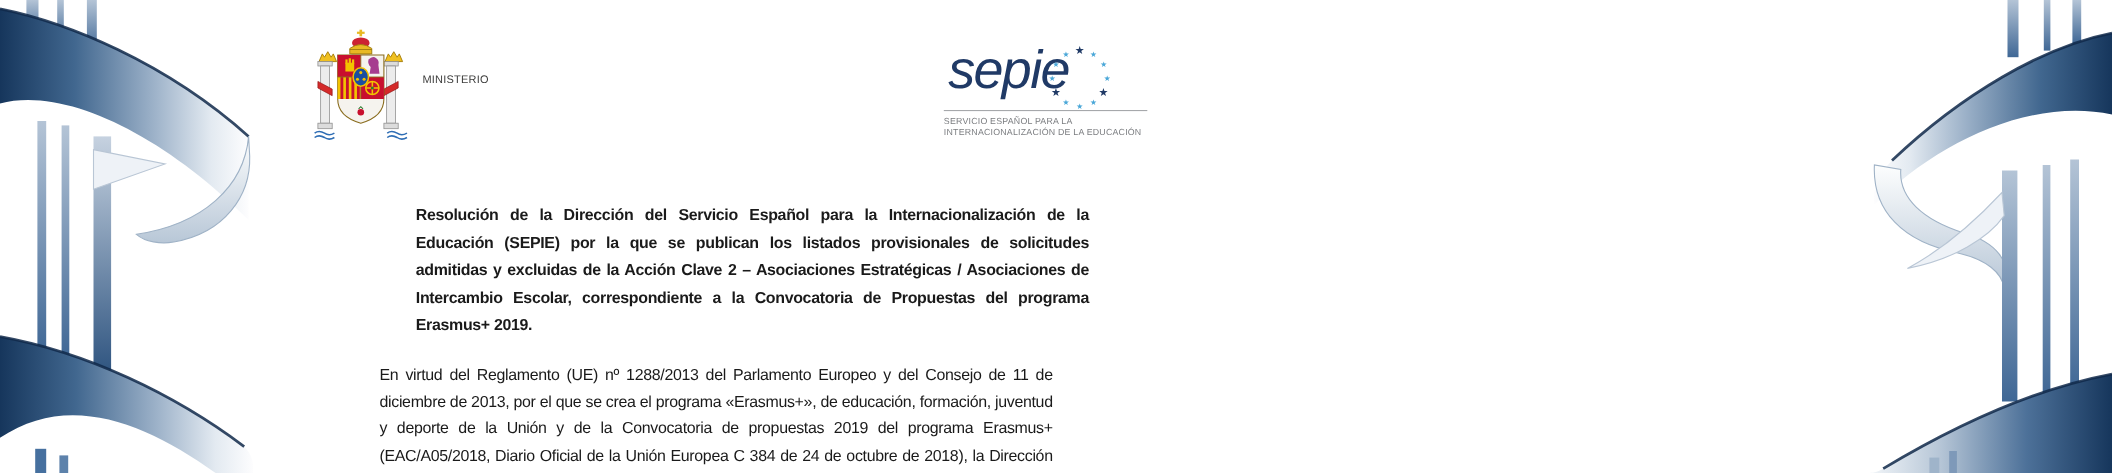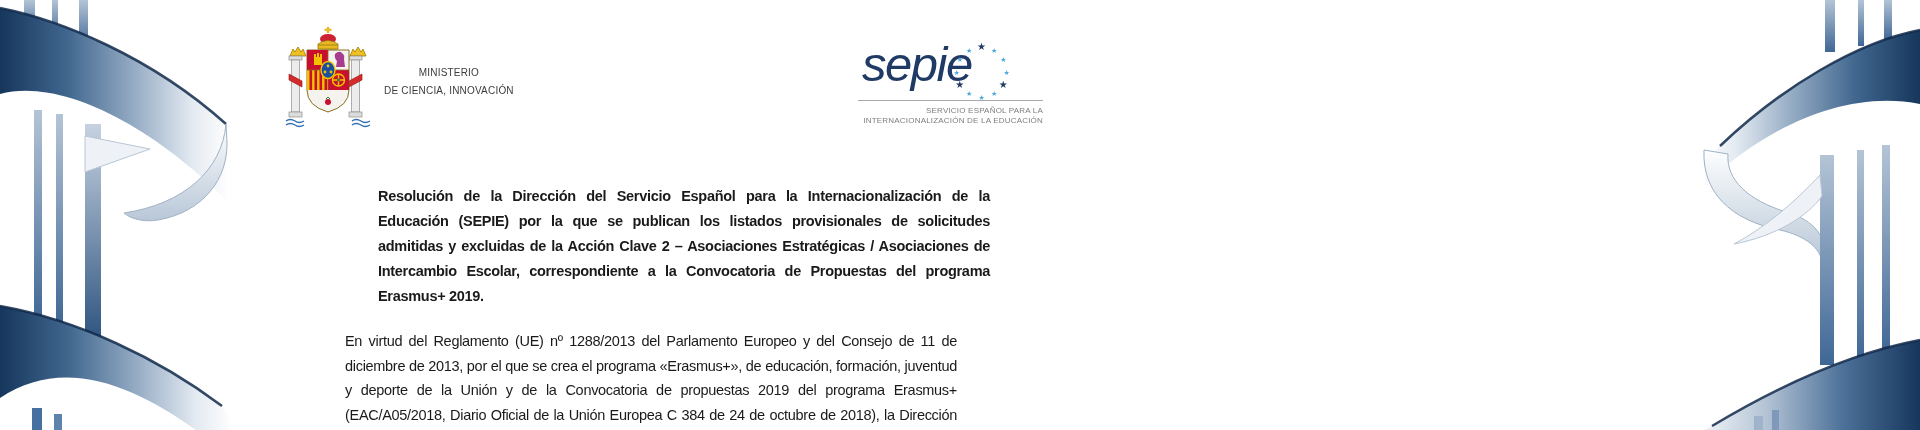--- a/index.html
+++ b/index.html
@@ -27,21 +27,21 @@
   #sepie-wordmark {
     font-size:49px; line-height:52px; letter-spacing:-1.5px;
     color:#203a66; padding-left:4px;font-style:italic;
   }
   #sepie-stars { position:absolute; left:84px; top:-4px; width:80px; height:80px; }
   #sepie-stars span { position:absolute; line-height:1; }
   #sepie-divider {
     margin-top:10px; border-top:1px solid #a6a8ab; width:185px; height:0;
   }
   #sepie-tagline {
-    margin-top:5px; width:185px; text-align:right;
+    margin-top:5px; width:185px; text-align:left;
     font-size:8px; line-height:10px; letter-spacing:0.2px; color:#7b7d80;
   }
 
   
   #doc-title {
     position:absolute; left:345px; top:184px; width:612px;
     font-weight:bold; font-size:14.5px; line-height:25px; letter-spacing:-0.3px;
     text-align:justify; color:#1a1a1a;margin-left:33px;
   }
   #doc-body {
@@ -176,21 +176,20 @@
     <path d="M43,73 l2,-2 l2,2" stroke="#2e7d32" stroke-width="1" fill="none"></path>
     <path d="M24,44 h42 M45,24 v40" stroke="#8a6d1f" stroke-width="0.8"></path>
     <ellipse cx="45" cy="44" rx="7" ry="8.5" fill="#1a4fa0" stroke="#f3c300" stroke-width="1.4"></ellipse>
     <circle cx="45" cy="40" r="1.4" fill="#f3c300"></circle>
     <circle cx="42" cy="46" r="1.4" fill="#f3c300"></circle>
     <circle cx="48" cy="46" r="1.4" fill="#f3c300"></circle>
   </svg>
 
   <div id="ministry-name">
     <div>MINISTERIO</div>
-    <div>DE CIENCIA, INNOVACIÓN</div>
   </div>
 
   <div id="sepie-logo">
     <div id="sepie-wordmark">sepie</div>
     <div id="sepie-stars">
         <span style="color: rgb(32, 58, 102); font-size: 10px; left: 35px; top: 8px;">★</span>
         <span style="color: rgb(74, 167, 216); font-size: 7px; left: 49px; top: 12.8494px;">★</span>
         <span style="color: rgb(74, 167, 216); font-size: 7px; left: 58.1506px; top: 22px;">★</span>
         <span style="color: rgb(74, 167, 216); font-size: 7px; left: 61.5px; top: 34.5px;">★</span>
         <span style="color: rgb(32, 58, 102); font-size: 10px; left: 56.6506px; top: 45.5px;">★</span>

